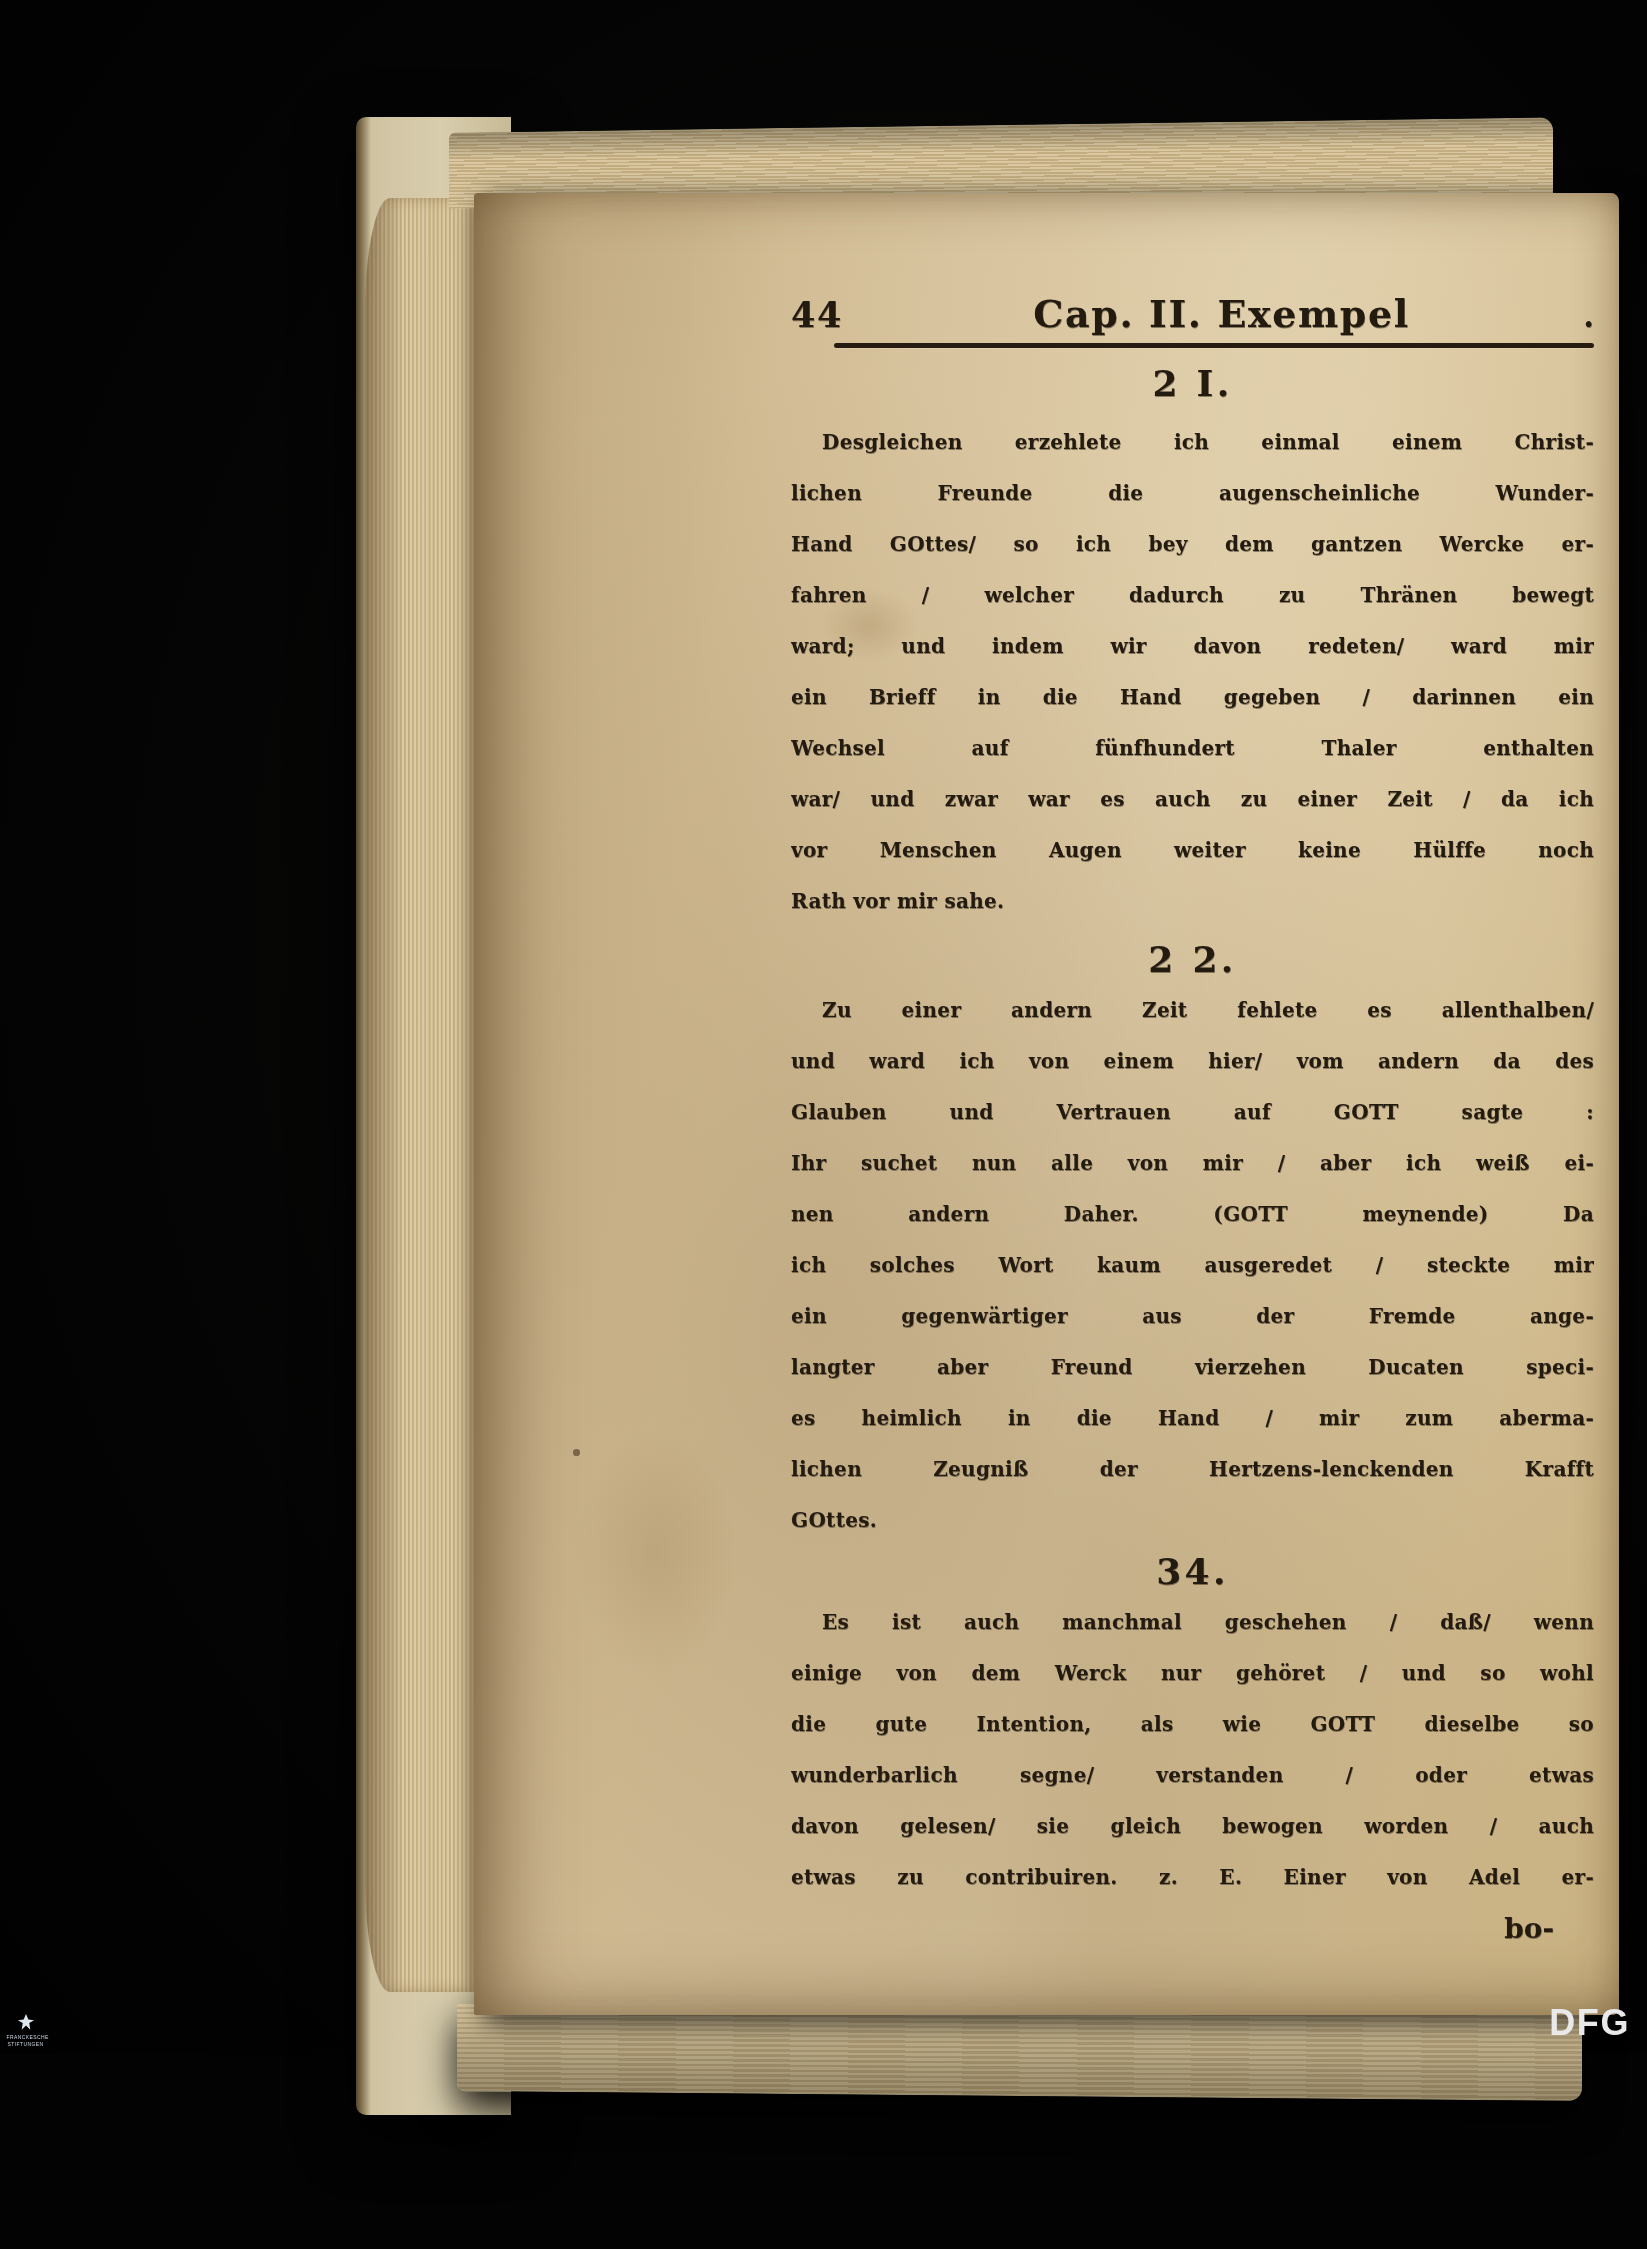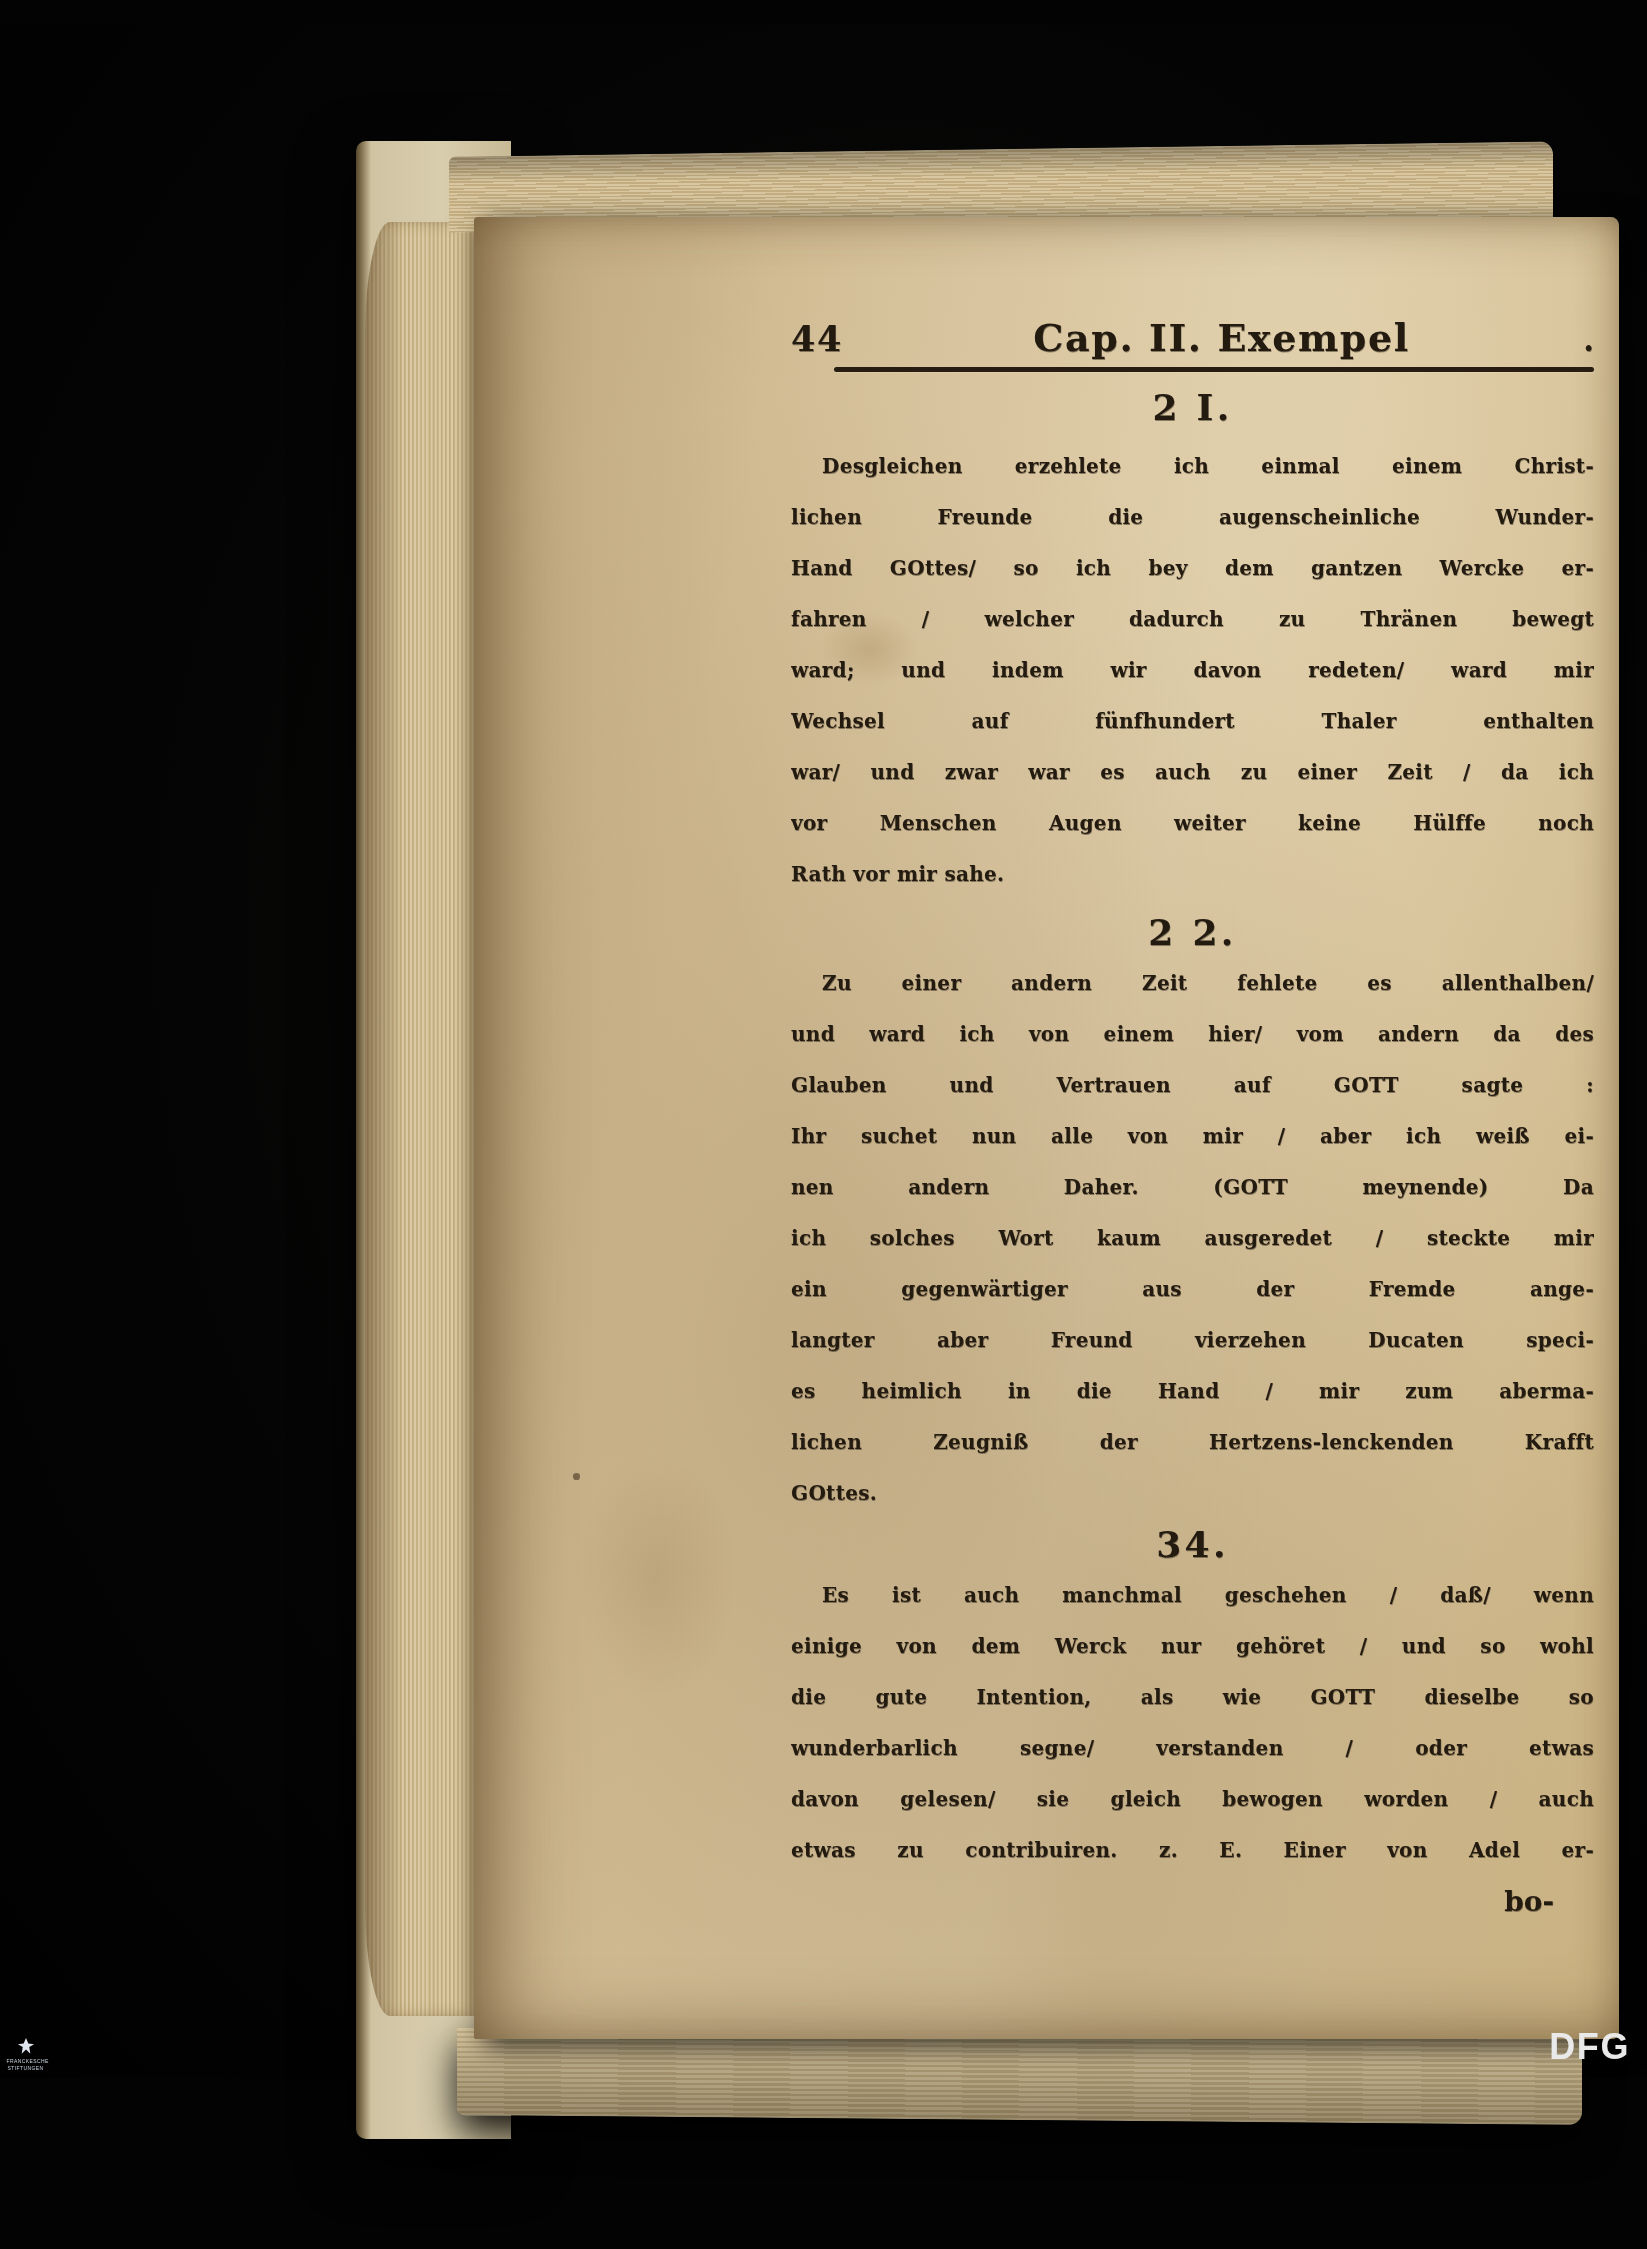--- a/index.html
+++ b/index.html
@@ -6,21 +6,20 @@
     margin: 0; padding: 0;
     width: 1648px; height: 2250px;
     background: #030303;
     overflow: hidden;
   }
   #canvas {
     position: relative;
     width: 1648px; height: 2054px;
     background: radial-gradient(ellipse at 55% 45%, #0c0b09 0%, #040404 65%, #010101 100%);
     font-family: "DejaVu Serif", serif;
-    margin-top: 24px;
   }
 
   
   .cover {
     position: absolute; left: 356px; top: 117px;
     width: 155px; height: 1998px;
     background: linear-gradient(90deg, #55462c 0px, #8a7a58 6.6px, #cfc3a2 15px, #d8cdad 55%, #c7ba95 100%);
     border-radius: 10px 0 0 10px;
     box-shadow: 0 20.6px 58px rgba(0,0,0,0.9);
   }
@@ -157,20 +156,21 @@
       <div class="header-rule"></div>
 
       <section class="sec sec-21">
         <div class="sec-label">2 I.</div>
         <div class="sec-lines">
           <div class="line indent">Desgleichen erzehlete ich einmal einem Christ-</div>
           <div class="line">lichen Freunde die augenscheinliche Wunder-</div>
           <div class="line">Hand GOttes/ so ich bey dem gantzen Wercke er-</div>
           <div class="line">fahren / welcher dadurch zu Thränen bewegt</div>
           <div class="line">ward; und indem wir davon redeten/ ward mir</div>
+          <div class="line">ein Brieff in die Hand gegeben / darinnen ein</div>
           <div class="line">Wechsel auf fünfhundert Thaler enthalten</div>
           <div class="line">war/ und zwar war es auch zu einer Zeit / da ich</div>
           <div class="line">vor Menschen Augen weiter keine Hülffe noch</div>
           <div class="line last">Rath vor mir sahe.</div>
         </div>
       </section>
 
       <section class="sec sec-22">
         <div class="sec-label">2 2.</div>
         <div class="sec-lines">

